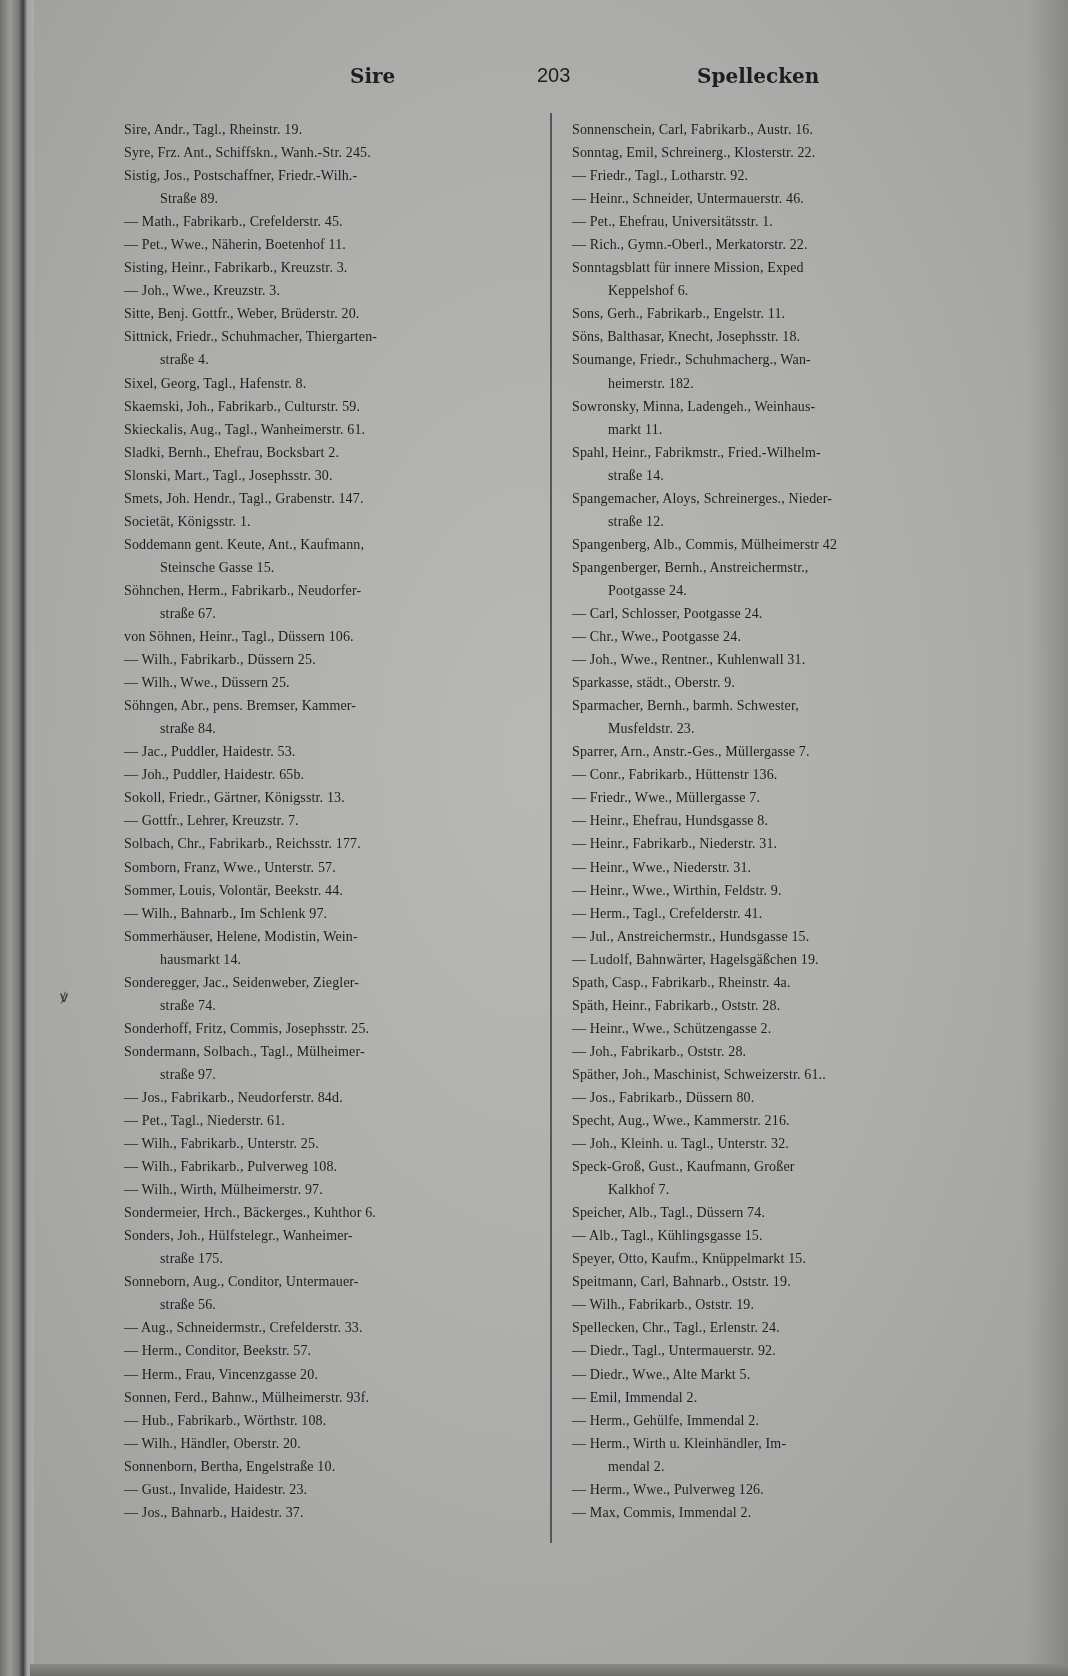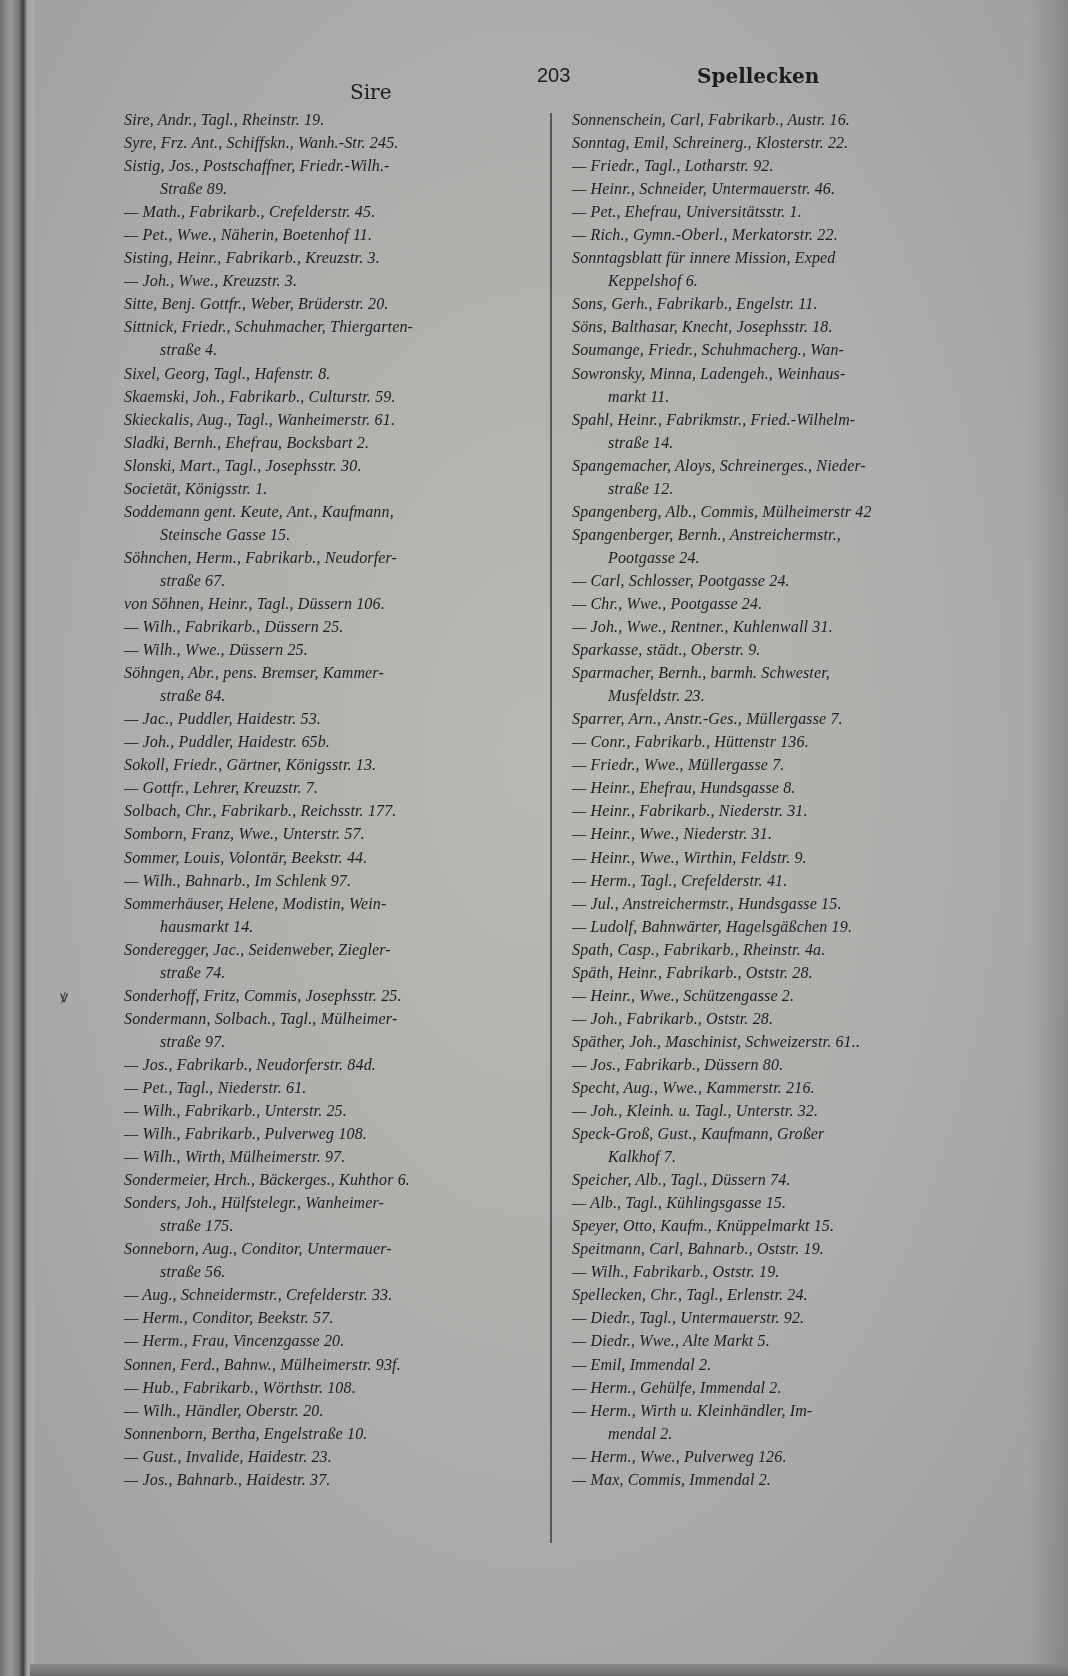--- a/index.html
+++ b/index.html
@@ -23,30 +23,29 @@
     background: linear-gradient(90deg, rgba(0,0,0,0) 0%, rgba(60,60,60,0.25) 100%);
   }
   .bottom-edge {
     position: absolute; left: 30px; right: 0; top: 1664px; height: 12px;
     background: linear-gradient(180deg, #8a8a88, #6d6d6b);
   }
   .header {
     position: absolute; top: 60px; left: 0; width: 1068px; height: 34px;
     font-size: 20px;
   }
-  .header .left-word { position: absolute; left: 350px; top: 20px; font-weight: normal; }
+  .header .left-word { position: absolute; left: 350px; top: 4px; font-weight: bold; }
   .header .page-num { position: absolute; left: 537px; top: 4px; font-family: Liberation Sans, sans-serif; font-size: 20px; }
   .header .right-word { position: absolute; left: 697px; top: 4px; font-weight: bold; }
 
   .col {
-    position: absolute; top: 108px;
+    position: absolute; top: 118px;
     font-family: "Liberation Serif", serif;
-    font-size: 16px; line-height: 23.05px;
+    font-size: 14px; line-height: 23.05px;
     letter-spacing: 0.15px;
-    font-style: italic;
   }
   .col.left { left: 124px; width: 420px; }
   .col.right { left: 572px; width: 436px; }
   .entry { white-space: nowrap; }
   .entry .cont { display: block; padding-left: 36px; }
   .entry.sub .first { padding-left: 0; }
   .divider {
     position: absolute; left: 550px; top: 113px; width: 1.5px; height: 1430px;
     background: #3a3a3a; opacity: 0.75;
   }
@@ -78,20 +77,21 @@
       <div class="entry sub"><span class="first">— Pet., Wwe., Näherin, Boetenhof 11.</span></div>
       <div class="entry main"><span class="first">Sisting, Heinr., Fabrikarb., Kreuzstr. 3.</span></div>
       <div class="entry sub"><span class="first">— Joh., Wwe., Kreuzstr. 3.</span></div>
       <div class="entry main"><span class="first">Sitte, Benj. Gottfr., Weber, Brüderstr. 20.</span></div>
       <div class="entry main"><span class="first">Sittnick, Friedr., Schuhmacher, Thiergarten-</span><span class="cont">straße 4.</span></div>
       <div class="entry main"><span class="first">Sixel, Georg, Tagl., Hafenstr. 8.</span></div>
       <div class="entry main"><span class="first">Skaemski, Joh., Fabrikarb., Culturstr. 59.</span></div>
       <div class="entry main"><span class="first">Skieckalis, Aug., Tagl., Wanheimerstr. 61.</span></div>
       <div class="entry main"><span class="first">Sladki, Bernh., Ehefrau, Bocksbart 2.</span></div>
       <div class="entry main"><span class="first">Slonski, Mart., Tagl., Josephsstr. 30.</span></div>
+      <div class="entry main"><span class="first">Smets, Joh. Hendr., Tagl., Grabenstr. 147.</span></div>
       <div class="entry main"><span class="first">Societät, Königsstr. 1.</span></div>
       <div class="entry main"><span class="first">Soddemann gent. Keute, Ant., Kaufmann,</span><span class="cont">Steinsche Gasse 15.</span></div>
       <div class="entry main"><span class="first">Söhnchen, Herm., Fabrikarb., Neudorfer-</span><span class="cont">straße 67.</span></div>
       <div class="entry main"><span class="first">von Söhnen, Heinr., Tagl., Düssern 106.</span></div>
       <div class="entry sub"><span class="first">— Wilh., Fabrikarb., Düssern 25.</span></div>
       <div class="entry sub"><span class="first">— Wilh., Wwe., Düssern 25.</span></div>
       <div class="entry main"><span class="first">Söhngen, Abr., pens. Bremser, Kammer-</span><span class="cont">straße 84.</span></div>
       <div class="entry sub"><span class="first">— Jac., Puddler, Haidestr. 53.</span></div>
       <div class="entry sub"><span class="first">— Joh., Puddler, Haidestr. 65b.</span></div>
       <div class="entry main"><span class="first">Sokoll, Friedr., Gärtner, Königsstr. 13.</span></div>
@@ -126,21 +126,21 @@
   <div class="col right" id="col-right">
       <div class="entry main"><span class="first">Sonnenschein, Carl, Fabrikarb., Austr. 16.</span></div>
       <div class="entry main"><span class="first">Sonntag, Emil, Schreinerg., Klosterstr. 22.</span></div>
       <div class="entry sub"><span class="first">— Friedr., Tagl., Lotharstr. 92.</span></div>
       <div class="entry sub"><span class="first">— Heinr., Schneider, Untermauerstr. 46.</span></div>
       <div class="entry sub"><span class="first">— Pet., Ehefrau, Universitätsstr. 1.</span></div>
       <div class="entry sub"><span class="first">— Rich., Gymn.-Oberl., Merkatorstr. 22.</span></div>
       <div class="entry main"><span class="first">Sonntagsblatt für innere Mission, Exped</span><span class="cont">Keppelshof 6.</span></div>
       <div class="entry main"><span class="first">Sons, Gerh., Fabrikarb., Engelstr. 11.</span></div>
       <div class="entry main"><span class="first">Söns, Balthasar, Knecht, Josephsstr. 18.</span></div>
-      <div class="entry main"><span class="first">Soumange, Friedr., Schuhmacherg., Wan-</span></div>
+      <div class="entry main"><span class="first">Soumange, Friedr., Schuhmacherg., Wan-</span><span class="cont">heimerstr. 182.</span></div>
       <div class="entry main"><span class="first">Sowronsky, Minna, Ladengeh., Weinhaus-</span><span class="cont">markt 11.</span></div>
       <div class="entry main"><span class="first">Spahl, Heinr., Fabrikmstr., Fried.-Wilhelm-</span><span class="cont">straße 14.</span></div>
       <div class="entry main"><span class="first">Spangemacher, Aloys, Schreinerges., Nieder-</span><span class="cont">straße 12.</span></div>
       <div class="entry main"><span class="first">Spangenberg, Alb., Commis, Mülheimerstr 42</span></div>
       <div class="entry main"><span class="first">Spangenberger, Bernh., Anstreichermstr.,</span><span class="cont">Pootgasse 24.</span></div>
       <div class="entry sub"><span class="first">— Carl, Schlosser, Pootgasse 24.</span></div>
       <div class="entry sub"><span class="first">— Chr., Wwe., Pootgasse 24.</span></div>
       <div class="entry sub"><span class="first">— Joh., Wwe., Rentner., Kuhlenwall 31.</span></div>
       <div class="entry main"><span class="first">Sparkasse, städt., Oberstr. 9.</span></div>
       <div class="entry main"><span class="first">Sparmacher, Bernh., barmh. Schwester,</span><span class="cont">Musfeldstr. 23.</span></div>

